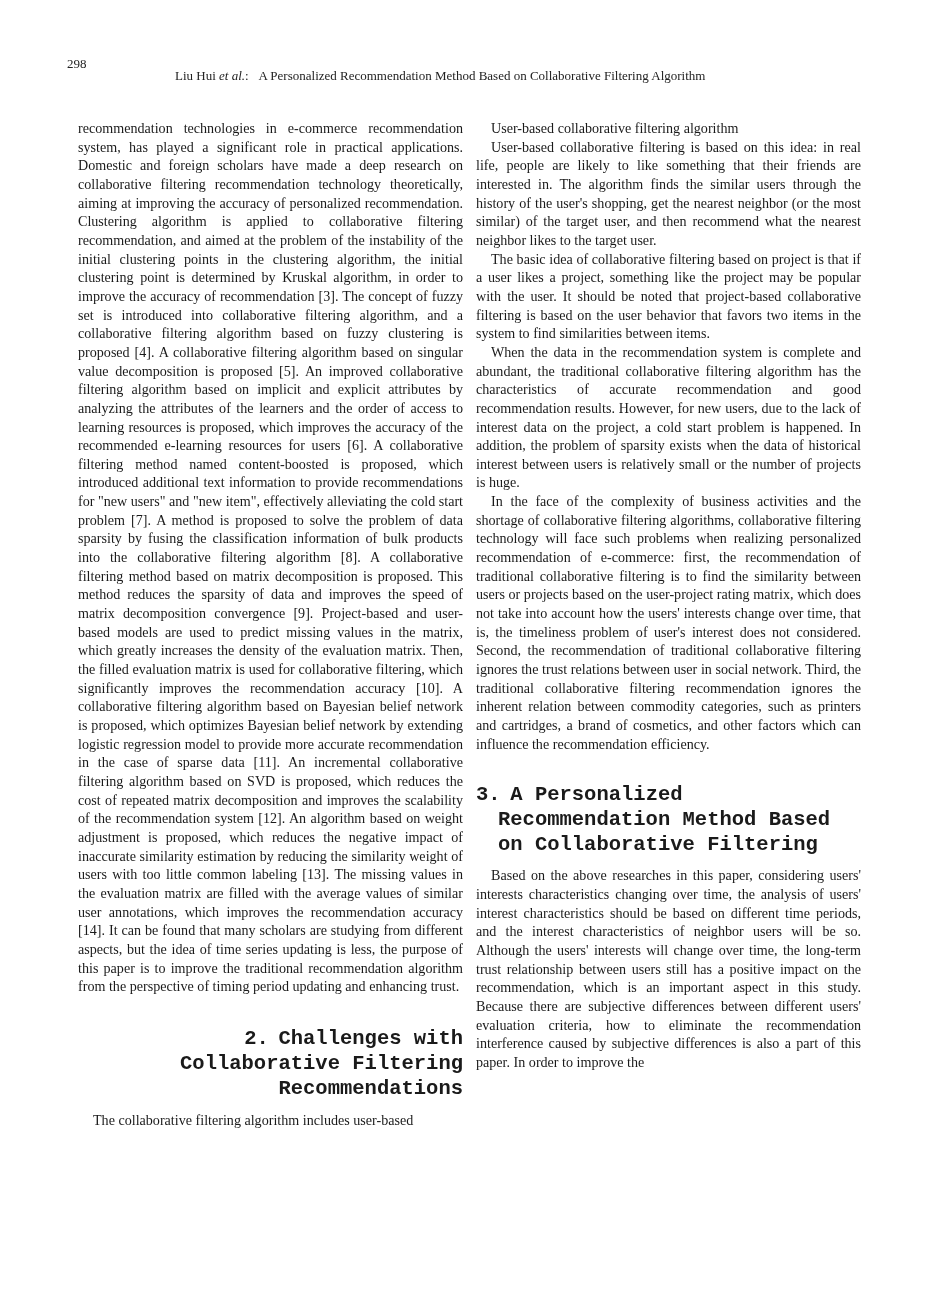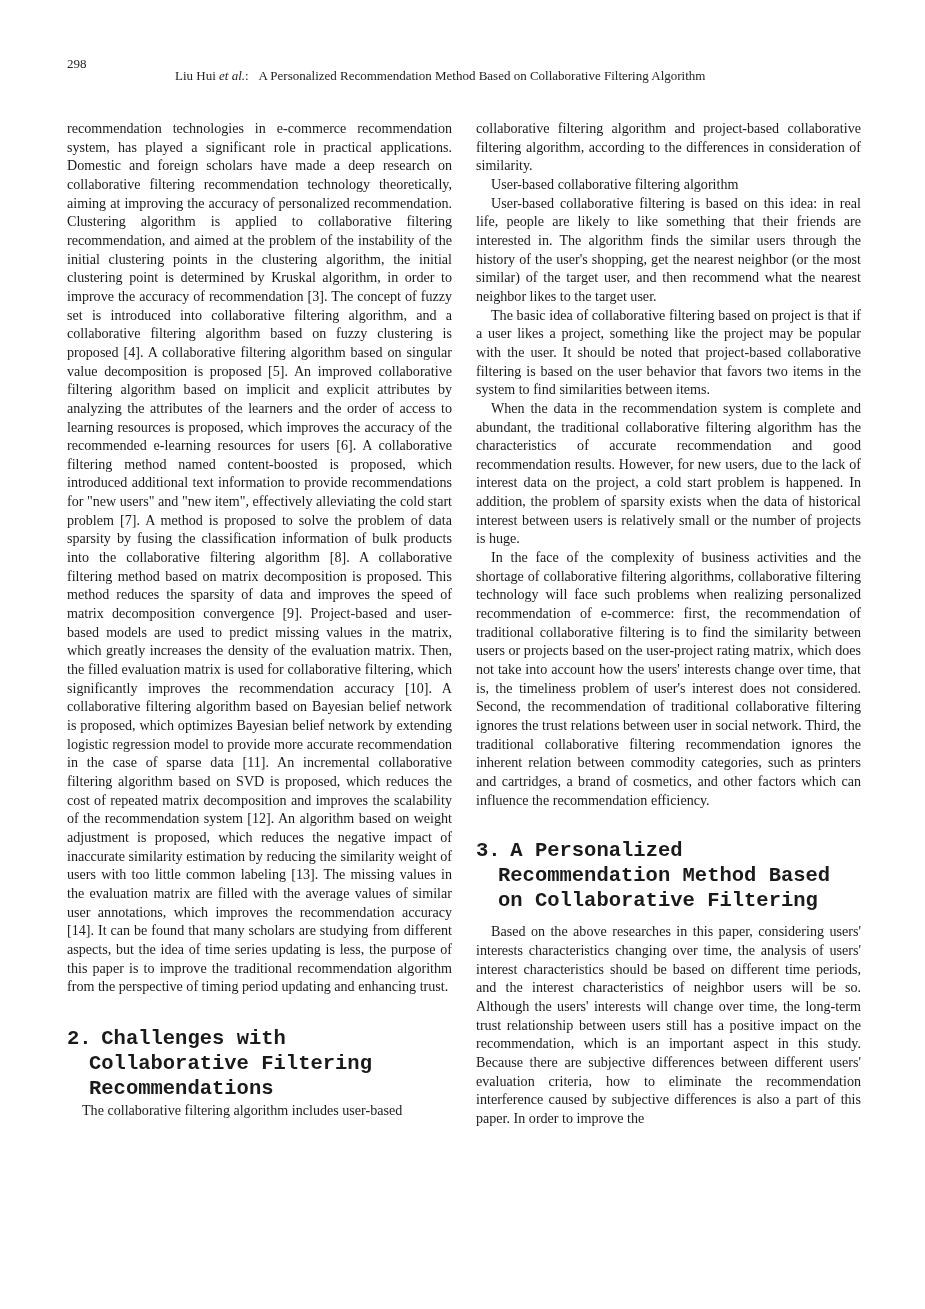--- a/index.html
+++ b/index.html
@@ -10,51 +10,50 @@
     font-family: "Liberation Serif", serif; font-size: 13px; color: #222;
   }
   .running-head .pno { position: absolute; left: 0; top: 0; }
   .running-head .rtitle { position: absolute; left: 108px; top: 12px; white-space: nowrap; }
   .running-head .rtitle em { font-style: italic; }
   .col {
     position: absolute; top: 119px; width: 385px;
     font-family: "Liberation Serif", serif; font-size: 14.1px; line-height: 18.65px;
     text-align: justify; hyphens: none;
   }
-  .col.left { left: 67px; }
+  .col.left { left: 78px; }
   .col.right { left: 476px; }
   .col p { margin: 0; }
   .col p.indent { text-indent: 15px; font-family: Liberation Serif, serif; }
   .col p.sub { text-indent: 15px; }
   .heading {
     font-family: Liberation Mono, monospace; font-weight: bold; font-size: 20.5px;
     line-height: 25px; text-align: left; margin: 0; padding-left: 22px; text-indent: -22px;
   }
   .heading .num { display: inline-block; width: 22px; text-indent: 0; }
-  .left .heading { margin-top: 30px; margin-bottom: 0; }
+  .left .heading { margin-top: 30px; margin-bottom: 10px; text-align: right; }
   .right .heading { margin-top: 29px; margin-bottom: 9px; }
 </style>
 </head>
 <body>
 
 <div class="page">
 
   <div class="running-head">
     <span class="pno">298</span>
     <span class="rtitle"><span>Liu Hui</span> <em>et al.</em><span>:</span>&nbsp;&nbsp;&nbsp;<span>A Personalized Recommendation Method Based on Collaborative Filtering Algorithm</span></span>
   </div>
 
   <div class="col left">
     <p>recommendation technologies in e-commerce recommendation system, has played a significant role in practical applications. Domestic and foreign scholars have made a deep research on collaborative filtering recommendation technology theoretically, aiming at improving the accuracy of personalized recommendation. Clustering algorithm is applied to collaborative filtering recommendation, and aimed at the problem of the instability of the initial clustering points in the clustering algorithm, the initial clustering point is determined by Kruskal algorithm, in order to improve the accuracy of recommendation [3]. The concept of fuzzy set is introduced into collaborative filtering algorithm, and a collaborative filtering algorithm based on fuzzy clustering is proposed [4]. A collaborative filtering algorithm based on singular value decomposition is proposed [5]. An improved collaborative filtering algorithm based on implicit and explicit attributes by analyzing the attributes of the learners and the order of access to learning resources is proposed, which improves the accuracy of the recommended e-learning resources for users [6]. A collaborative filtering method named content-boosted is proposed, which introduced additional text information to provide recommendations for "new users" and "new item", effectively alleviating the cold start problem [7]. A method is proposed to solve the problem of data sparsity by fusing the classification information of bulk products into the collaborative filtering algorithm [8]. A collaborative filtering method based on matrix decomposition is proposed. This method reduces the sparsity of data and improves the speed of matrix decomposition convergence [9]. Project-based and user-based models are used to predict missing values in the matrix, which greatly increases the density of the evaluation matrix. Then, the filled evaluation matrix is used for collaborative filtering, which significantly improves the recommendation accuracy [10]. A collaborative filtering algorithm based on Bayesian belief network is proposed, which optimizes Bayesian belief network by extending logistic regression model to provide more accurate recommendation in the case of sparse data [11]. An incremental collaborative filtering algorithm based on SVD is proposed, which reduces the cost of repeated matrix decomposition and improves the scalability of the recommendation system [12]. An algorithm based on weight adjustment is proposed, which reduces the negative impact of inaccurate similarity estimation by reducing the similarity weight of users with too little common labeling [13]. The missing values in the evaluation matrix are filled with the average values of similar user annotations, which improves the recommendation accuracy [14]. It can be found that many scholars are studying from different aspects, but the idea of time series updating is less, the purpose of this paper is to improve the traditional recommendation algorithm from the perspective of timing period updating and enhancing trust.</p>
     <h2 class="heading"><span class="num">2.</span> <span>Challenges with Collaborative Filtering Recommendations</span></h2>
     <p class="indent">The collaborative filtering algorithm includes user-based</p>
   </div>
 
   <div class="col right">
-    <p>collaborative filtering algorithm and project-based collaborative filtering algorithm, according to the differences in consideration of similarity.</p>
     <p class="sub">User-based collaborative filtering algorithm</p>
     <p class="indent">User-based collaborative filtering is based on this idea: in real life, people are likely to like something that their friends are interested in. The algorithm finds the similar users through the history of the user's shopping, get the nearest neighbor (or the most similar) of the target user, and then recommend what the nearest neighbor likes to the target user.</p>
     <p class="indent">The basic idea of collaborative filtering based on project is that if a user likes a project, something like the project may be popular with the user. It should be noted that project-based collaborative filtering is based on the user behavior that favors two items in the system to find similarities between items.</p>
     <p class="indent">When the data in the recommendation system is complete and abundant, the traditional collaborative filtering algorithm has the characteristics of accurate recommendation and good recommendation results. However, for new users, due to the lack of interest data on the project, a cold start problem is happened. In addition, the problem of sparsity exists when the data of historical interest between users is relatively small or the number of projects is huge.</p>
     <p class="indent">In the face of the complexity of business activities and the shortage of collaborative filtering algorithms, collaborative filtering technology will face such problems when realizing personalized recommendation of e-commerce: first, the recommendation of traditional collaborative filtering is to find the similarity between users or projects based on the user-project rating matrix, which does not take into account how the users' interests change over time, that is, the timeliness problem of user's interest does not considered. Second, the recommendation of traditional collaborative filtering ignores the trust relations between user in social network. Third, the traditional collaborative filtering recommendation ignores the inherent relation between commodity categories, such as printers and cartridges, a brand of cosmetics, and other factors which can influence the recommendation efficiency.</p>
     <h2 class="heading"><span class="num">3.</span> <span>A Personalized Recommendation Method Based on Collaborative Filtering</span></h2>
     <p class="indent">Based on the above researches in this paper, considering users' interests characteristics changing over time, the analysis of users' interest characteristics should be based on different time periods, and the interest characteristics of neighbor users will be so. Although the users' interests will change over time, the long-term trust relationship between users still has a positive impact on the recommendation, which is an important aspect in this study. Because there are subjective differences between different users' evaluation criteria, how to eliminate the recommendation interference caused by subjective differences is also a part of this paper. In order to improve the</p>
   </div>
 
 </div>

